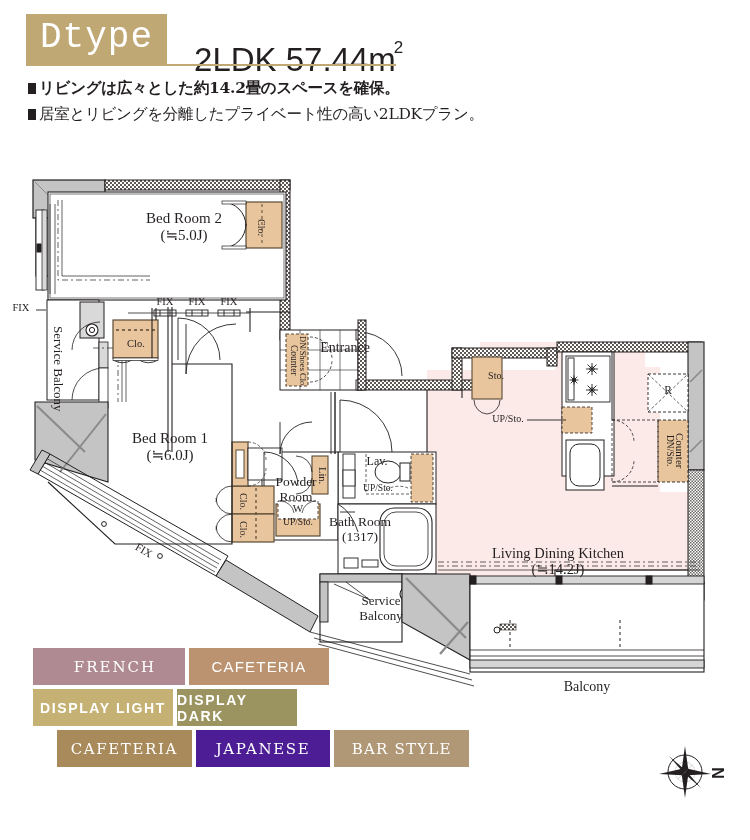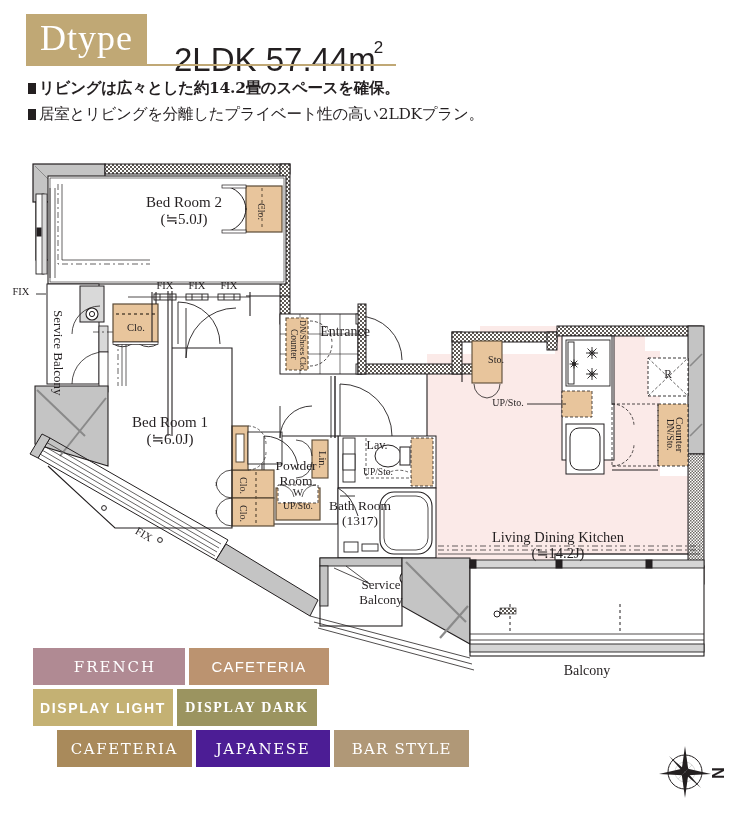--- a/index.html
+++ b/index.html
@@ -6,62 +6,62 @@
   body{
     width:750px;height:840px;background:#ffffff;
     font-family:"Liberation Serif", serif;
     color:#231f20;position:relative;overflow:hidden;
   }
   
   #header{position:absolute;left:0;top:0;width:750px;height:150px;}
   #title-row{position:absolute;left:26px;top:14px;display:flex;align-items:flex-end;}
   #dtype-tag{
     background:#c0a875;color:#ffffff;
-    font-family:Liberation Serif, serif;
+    font-family:Liberation Mono, monospace;
     font-size:36px;line-height:48px;
     padding:0 14px 2px 14px;letter-spacing:1px;font-weight:400;
   }
   #plan-title{
     font-family:Liberation Sans, sans-serif;
     font-size:33px;line-height:44px;margin-left:27px;
     letter-spacing:0px;color:#231f20;position:relative;top:18px;
   }
   #plan-title .sup{font-size:17px;vertical-align:super;position:relative;top:-6px;left:-2px;}
   #title-rule{position:absolute;left:26px;top:64px;width:370px;height:2px;background:#c0a875;}
   .bullet-line{
     position:absolute;left:28px;font-size:15.5px;line-height:20px;
     font-family:"DejaVu Serif", serif;letter-spacing:-0.3px;white-space:nowrap;
   }
   .bullet-line .sq{display:inline-block;width:8px;height:11px;background:#231f20;margin-right:3px;position:relative;top:1px;}
   #bullet1{top:78px;font-weight:bold;}
   #bullet2{top:104px;}
 
   
-  #plan{position:absolute;left:0;top:136px;width:750px;height:540px;}
+  #plan{position:absolute;left:0;top:152px;width:750px;height:540px;}
   #plan svg{display:block;}
 
   
   .rlabel{
     position:absolute;font-family:"Liberation Serif", serif;
     color:#231f20;text-align:center;white-space:nowrap;line-height:1.12;
     pointer-events:none;
   }
   .rlabel.vert{writing-mode:vertical-rl;text-orientation:mixed;}
 
   
   #swatches{position:absolute;left:33px;top:648px;width:440px;}
   .swatch-row{display:flex;margin-bottom:4px;}
   .swatch{
     height:37px;display:flex;align-items:center;justify-content:center;
     color:#ffffff;margin-right:4px;user-select:none;
   }
   .sw-french{width:140px;background:#b08a93;font-family:"DejaVu Serif",serif;font-size:15px;letter-spacing:2px;padding-left:12px;}
   .sw-california{width:140px;background:#bb9370;font-family:"Liberation Sans",sans-serif;font-size:15px;letter-spacing:1.2px;}
   .sw-displaylight{width:140px;background:#c4b173;font-family:"Liberation Sans",sans-serif;font-size:14px;font-weight:bold;letter-spacing:1.6px;}
-  .sw-displaydark{width:140px;background:#9b9460;font-family:Liberation Serif, serif;font-size:14px;font-weight:bold;letter-spacing:1.6px;}
+  .sw-displaydark{width:120px;background:#9b9460;font-family:Liberation Sans, sans-serif;font-size:14px;font-weight:bold;letter-spacing:1.6px;}
   .sw-cafeteria{width:140px;background:#a98a5b;font-family:"DejaVu Serif",serif;font-size:15px;letter-spacing:1.6px;margin-left:24px;}
   .sw-japanese{width:140px;background:#4c1d95;font-family:"DejaVu Serif",serif;font-size:15px;letter-spacing:1.6px;}
   .sw-barstyle{width:140px;background:#b09877;font-family:"DejaVu Serif",serif;font-size:15px;letter-spacing:1.2px;}
 
   
   #compass{position:absolute;left:645px;top:740px;width:100px;height:70px;}
   #compass .nlabel{
     position:absolute;left:66px;top:24px;font-family:"Liberation Sans",sans-serif;
     font-size:16px;font-weight:bold;transform:rotate(90deg);color:#231f20;
   }

